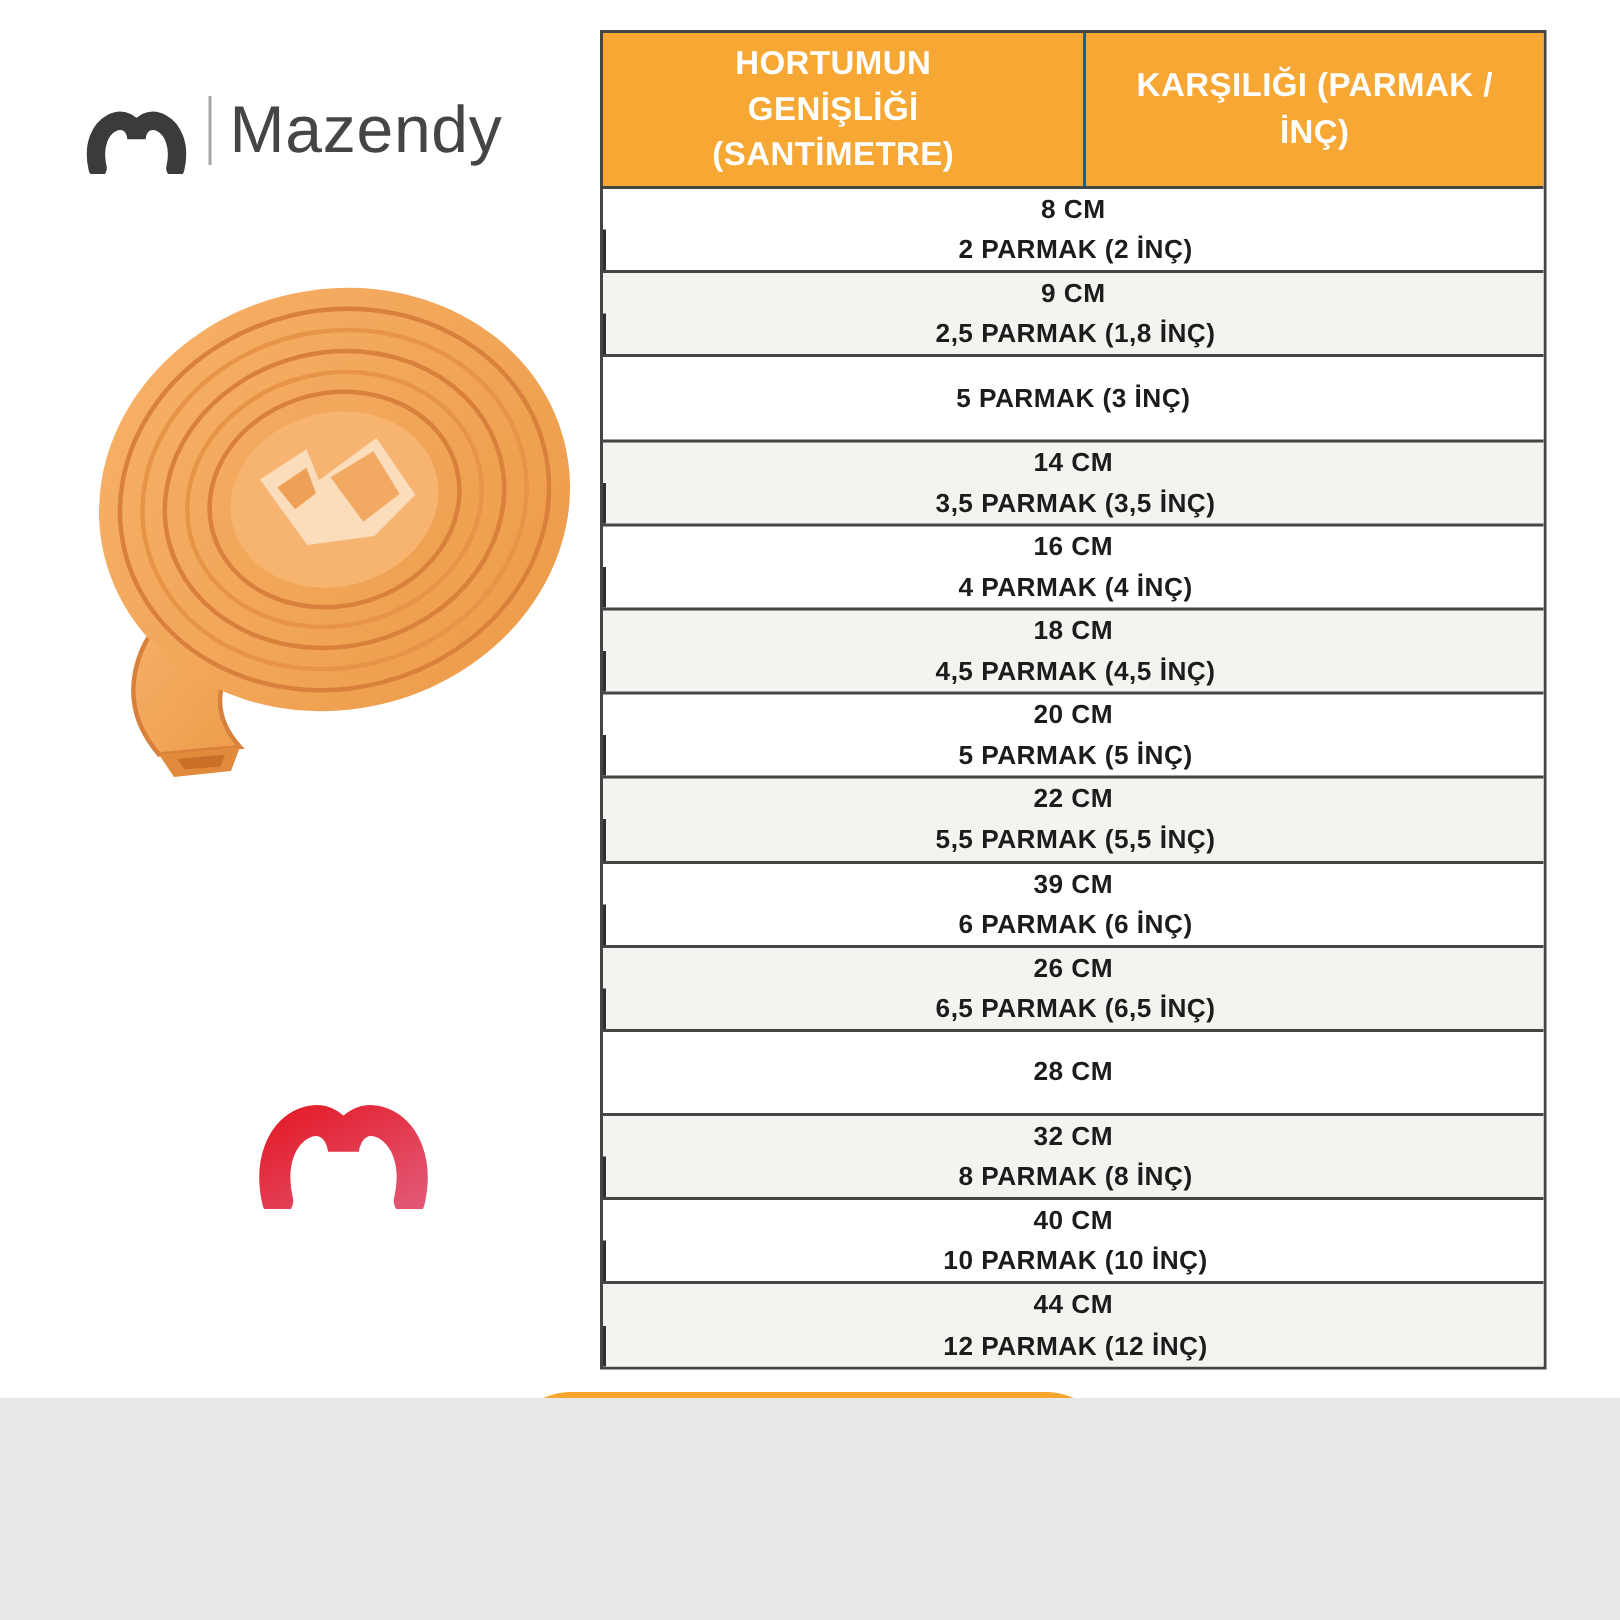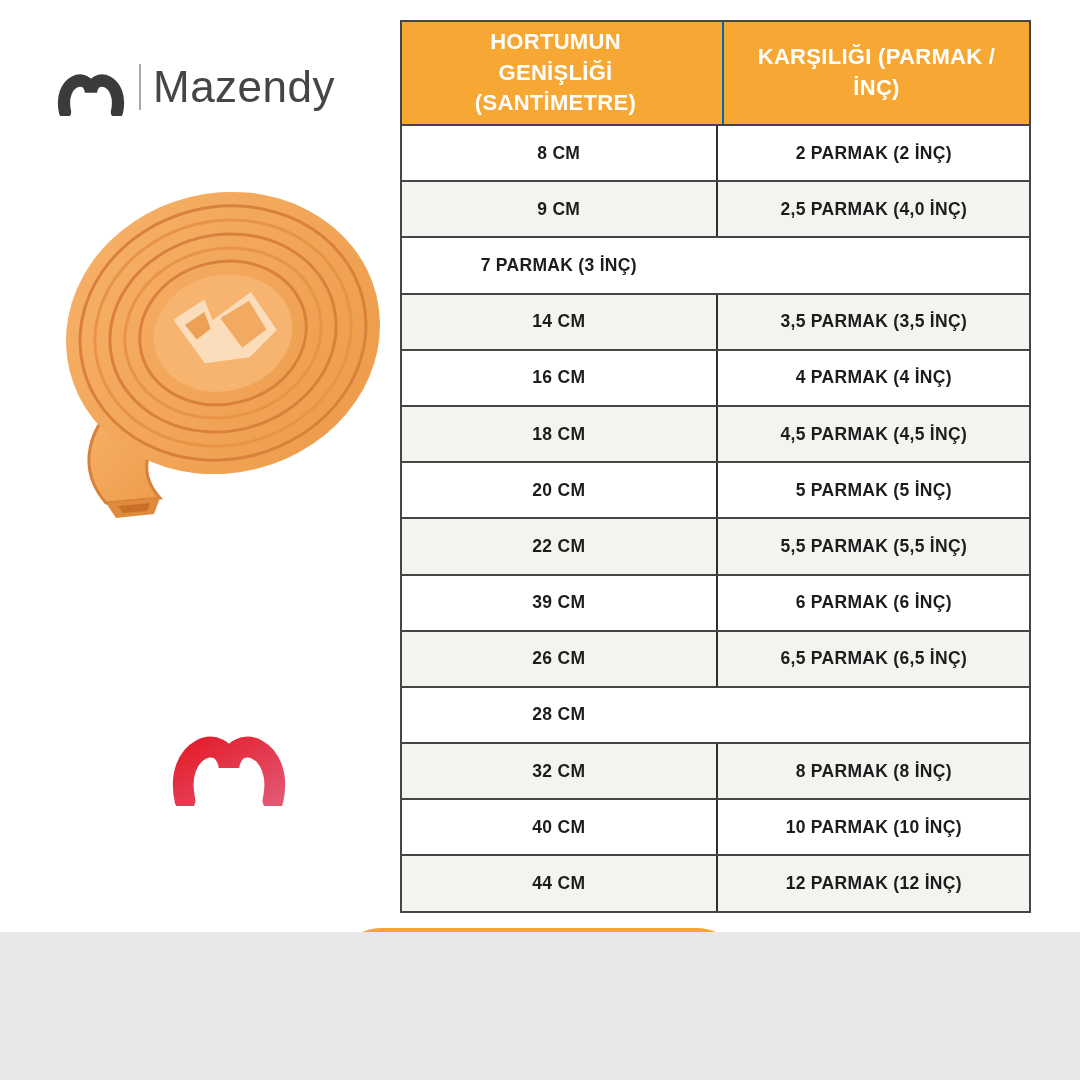--- a/index.html
+++ b/index.html
@@ -66,21 +66,21 @@
     text-align:center;
     color:#ffffff;
     font-weight:bold;
     font-size:22px;
     line-height:1.4;
     padding:0 28px;
     letter-spacing:0.3px;
   }
   .th + .th{border-left:2px solid #0369a1;}
   .trow{
-    display:grid;grid-template-columns:1fr 1fr;
+    display:grid;grid-template-columns:1fr;
     height:56.2px;
     border-top:2px solid var(--border-dark);
     background:#ffffff;
   }
   .trow.alt{background:var(--row-alt);}
   .cell{
     display:flex;align-items:center;justify-content:center;
     text-align:center;
     font-weight:bold;
     font-size:17.5px;
@@ -163,24 +163,24 @@
       <div class="th">HORTUMUN GENİŞLİĞİ (SANTİMETRE)</div>
       <div class="th">KARŞILIĞI (PARMAK / İNÇ)</div>
     </div>
     <div>
         <div class="trow">
           <div class="cell">8 CM</div>
           <div class="cell">2 PARMAK (2 İNÇ)</div>
         </div>
         <div class="trow alt">
           <div class="cell">9 CM</div>
-          <div class="cell">2,5 PARMAK (4,0 İNÇ)</div>
-        </div>
-        <div class="trow">
-          <div class="cell">7 PARMAK (3 İNÇ)</div>
+          <div class="cell">2,5 PARMAK (1,8 İNÇ)</div>
+        </div>
+        <div class="trow">
+          <div class="cell">5 PARMAK (3 İNÇ)</div>
         </div>
         <div class="trow alt">
           <div class="cell">14 CM</div>
           <div class="cell">3,5 PARMAK (3,5 İNÇ)</div>
         </div>
         <div class="trow">
           <div class="cell">16 CM</div>
           <div class="cell">4 PARMAK (4 İNÇ)</div>
         </div>
         <div class="trow alt">

